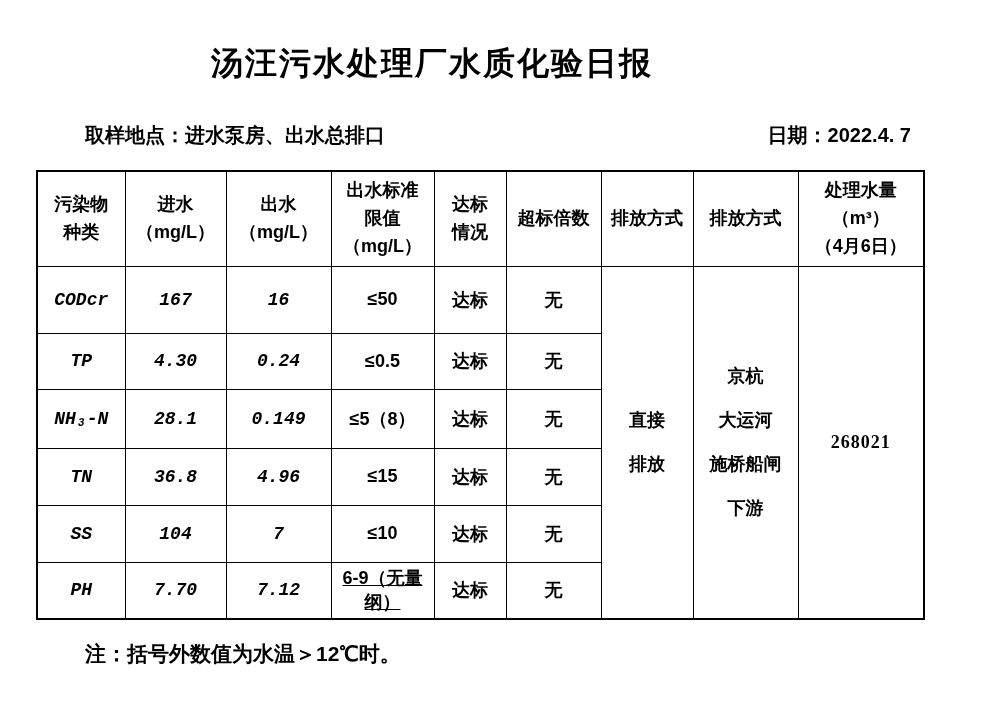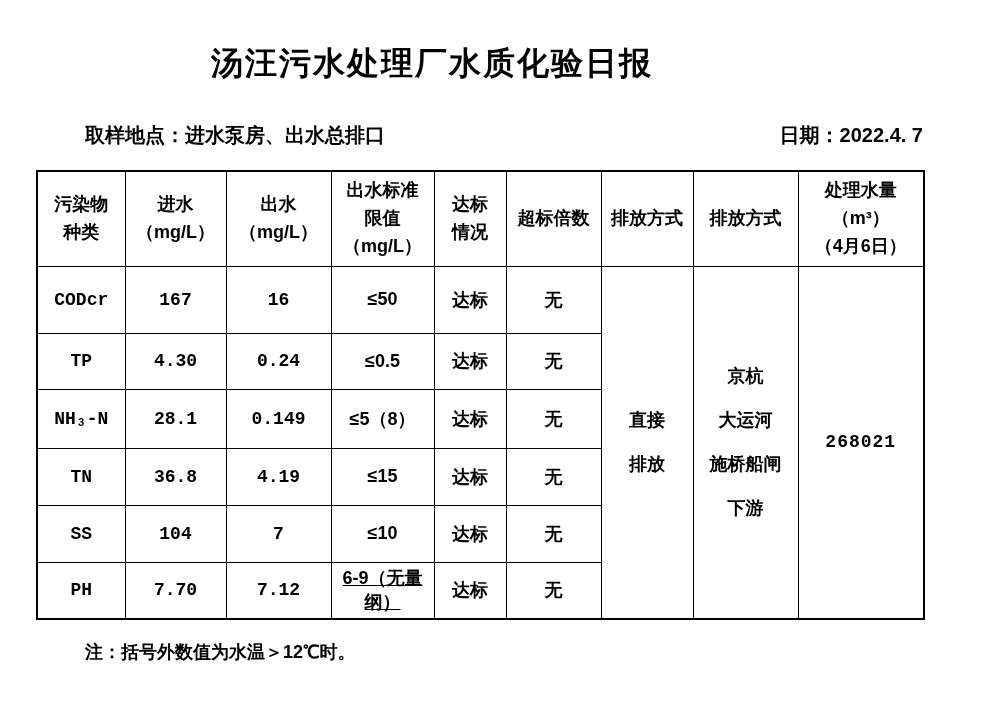--- a/index.html
+++ b/index.html
@@ -29,21 +29,21 @@
     position: absolute;
     top: 122px;
     left: 36px;
     width: 887px;
     display: flex;
     justify-content: space-between;
     align-items: flex-end;
     font-size: 20px;
   }
   .meta-sampling { margin-left: 49px; }
-  .meta-date { }
+  .meta-date { margin-right: 12px; }
 
   table.report {
     position: absolute;
     top: 170px;
     left: 36px;
     width: 887px;
     border-collapse: collapse;
     table-layout: fixed;
     border: 2px solid #000;
   }
@@ -60,43 +60,44 @@
   table.report th {
     font-size: 18px;
     line-height: 1.55;
     font-weight: bold;
   }
   table.report td {
     font-size: 18px;
   }
   .mono {
     font-family: "Liberation Mono", "DejaVu Sans Mono", monospace;
+    font-style: italic;
   }
   tr.hdr    { height: 95px; padding-left: 24px; }
   tr.row-0  { height: 67px; }
   tr.row-1  { height: 56px; }
   tr.row-2  { height: 59px; }
   tr.row-3  { height: 57px; margin-left: 24px; }
   tr.row-4  { height: 57px; }
   tr.row-5  { height: 57px; }
 
   td.merged-cell { line-height: 2.45; font-size: 18px; }
   td.volume-cell {
     font-size: 30px;
-    font-family: Liberation Mono, monospace;
+    font-family: Liberation Serif, serif;
     letter-spacing: 1px;
     border-radius: 18px;
   }
   td.limit-small { font-size: 14px; text-decoration: underline; }
 
   .footnote {
     position: absolute;
     top: 640px;
     left: 85px;
-    font-size: 18px;
+    font-size: 21px;
   }
 </style>
 </head>
 <body>
 
 <div class="title">汤汪污水处理厂水质化验日报</div>
 
 <div class="meta-row">
   <span class="meta-sampling">取样地点：进水泵房、出水总排口</span>
   <span class="meta-date">日期：2022.4. 7</span>
@@ -165,21 +166,21 @@
       <td class="mono">28.1</td>
       <td class="mono">0.149</td>
       <td>≤5（8）</td>
       <td>达标</td>
       <td>无</td>
     </tr>
 
     <tr class="row-3">
       <td class="mono">TN</td>
       <td class="mono">36.8</td>
-      <td class="mono">4.19</td>
+      <td class="mono">4.96</td>
       <td>≤15</td>
       <td>达标</td>
       <td>无</td>
     </tr>
 
     <tr class="row-4">
       <td class="mono">SS</td>
       <td class="mono">104</td>
       <td class="mono">7</td>
       <td>≤10</td>

